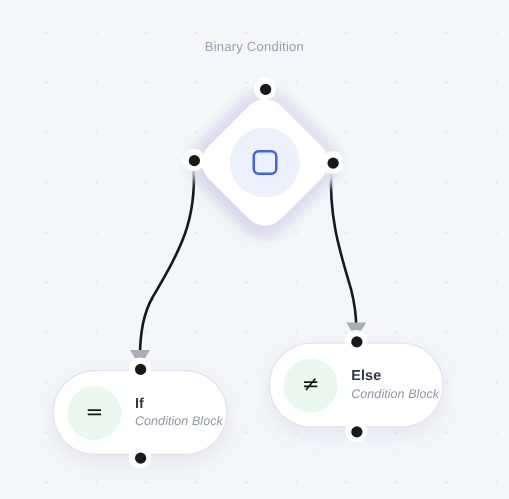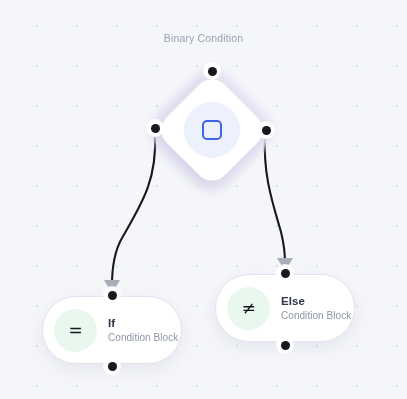--- a/index.html
+++ b/index.html
@@ -172,20 +172,21 @@
     color: #2e3647;
     line-height: 1.25;
     letter-spacing: .1px;
   }
   .block-sub {
     font-size: 10px;
     color: #8f96a8;
     line-height: 1.3;
     letter-spacing: .05px;
     white-space: nowrap;
+    font-style: italic;
   }
 </style>
 </head>
 <body>
 
 <div id="canvas">
 
   <svg id="edges" viewBox="0 0 407 399" width="407" height="399">
     <path id="edge-if" fill="none" stroke="#18181f" stroke-width="2.1" stroke-linecap="round" d="M 155,134 C 157,178 144,200 122,238 C 114,252 112,268 112,285"></path>
     <path id="edge-else" fill="none" stroke="#18181f" stroke-width="2.1" stroke-linecap="round" d="M 265,136 C 263,176 273,204 281,232 C 284,244 285,254 285,263"></path>

